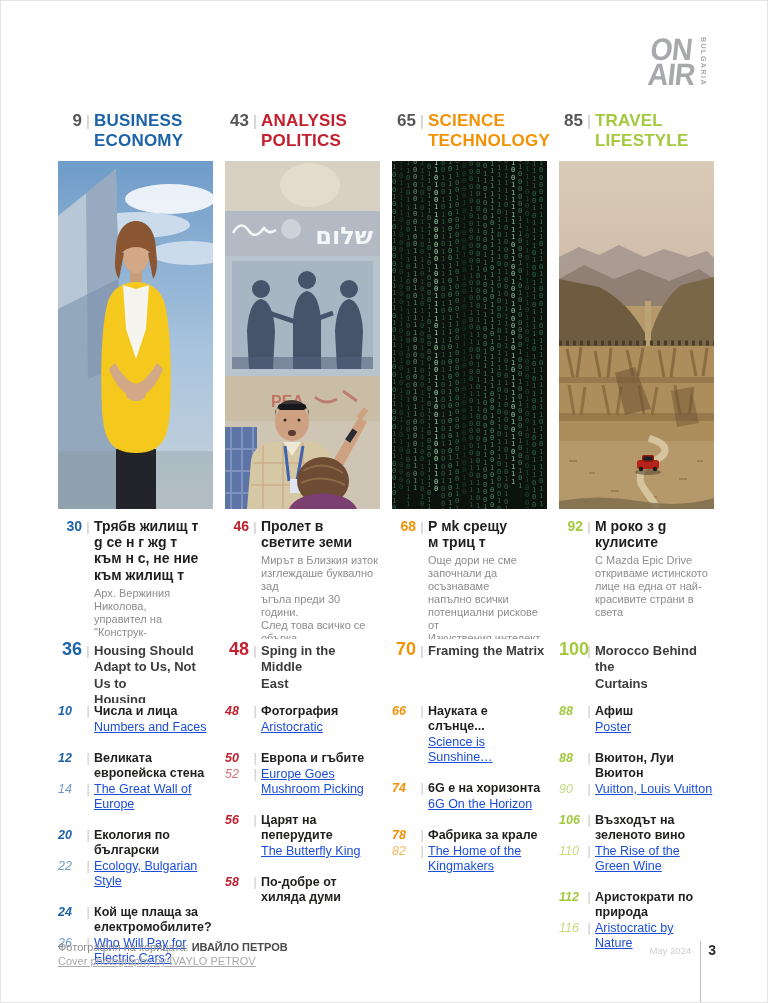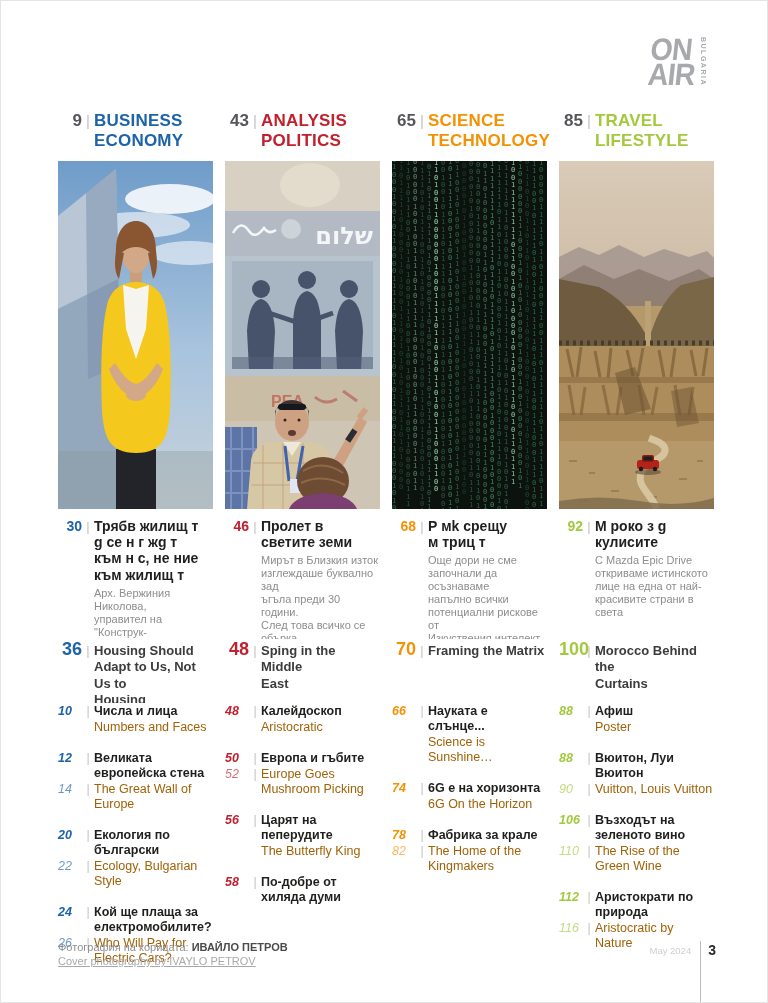--- a/index.html
+++ b/index.html
@@ -41,21 +41,21 @@
   .e-num{font-size:18px;font-weight:700;color:var(--accent);text-align:right;}
   .e-title{margin:0;font-size:13px;line-height:1.25;font-weight:700;color:#3c3c3c;white-space:pre-line;}
   
   .list{font-size:12.5px;line-height:15px;}
   .li-row{display:grid;grid-template-columns:24px 12px 1fr;align-items:baseline;margin-top:1px;}
   .li-gap{margin-top:16px;}
   .li-num{font-weight:700;color:var(--accent);font-style:italic;}
   .li-en .li-num{opacity:.65;font-weight:400;}
   .li-pipe{color:#c6c6c6;text-align:center;}
   .li-text{color:#1f1f1d;font-weight:700;}
-  .li-en .li-text{color:#a16207;font-weight:400;}
+  .li-en .li-text{color:#1d4ed8;font-weight:400;text-decoration:underline;}
   
   .footer{position:absolute;left:57px;right:51px;top:940px;display:flex;justify-content:space-between;}
   .credit-bg{font-size:11px;color:#8f8f8f;}
   .credit-bg b{color:#4a4a4a;font-weight:700;}
   .credit-en{font-size:11px;color:#a9a9a9;margin-top:2px;text-decoration:underline;}
   .page-meta{display:flex;align-items:flex-start;}
   .issue{font-size:9.5px;color:#cfcfcf;margin-top:4px;margin-left:18px;}
   .v-divider{width:1px;background:#bdbdbd;height:63px;margin:0 7px 0 9px;}
   .pageno{font-size:14px;font-weight:700;color:#2b2b2b;margin-top:1px;}
 </style>
@@ -254,21 +254,21 @@
       <div class="english rowgrid">
         <span class="e-num">48</span>
         <span class="pipe">|</span>
         <h4 class="e-title">Sping in the Middle
 East</h4>
       </div>
       <div class="list">
           <div class="li-row li-bg">
             <span class="li-num">48</span>
             <span class="li-pipe">|</span>
-            <span class="li-text">Калейдоскоп</span>
+            <span class="li-text">Фотография</span>
           </div>
           <div class="li-row li-en">
             <span class="li-num"></span>
             <span class="li-pipe"></span>
             <span class="li-text">Aristocratic</span>
           </div>
           <div class="li-row li-bg li-gap">
             <span class="li-num">50</span>
             <span class="li-pipe">|</span>
             <span class="li-text">Европа и гъбите</span>

